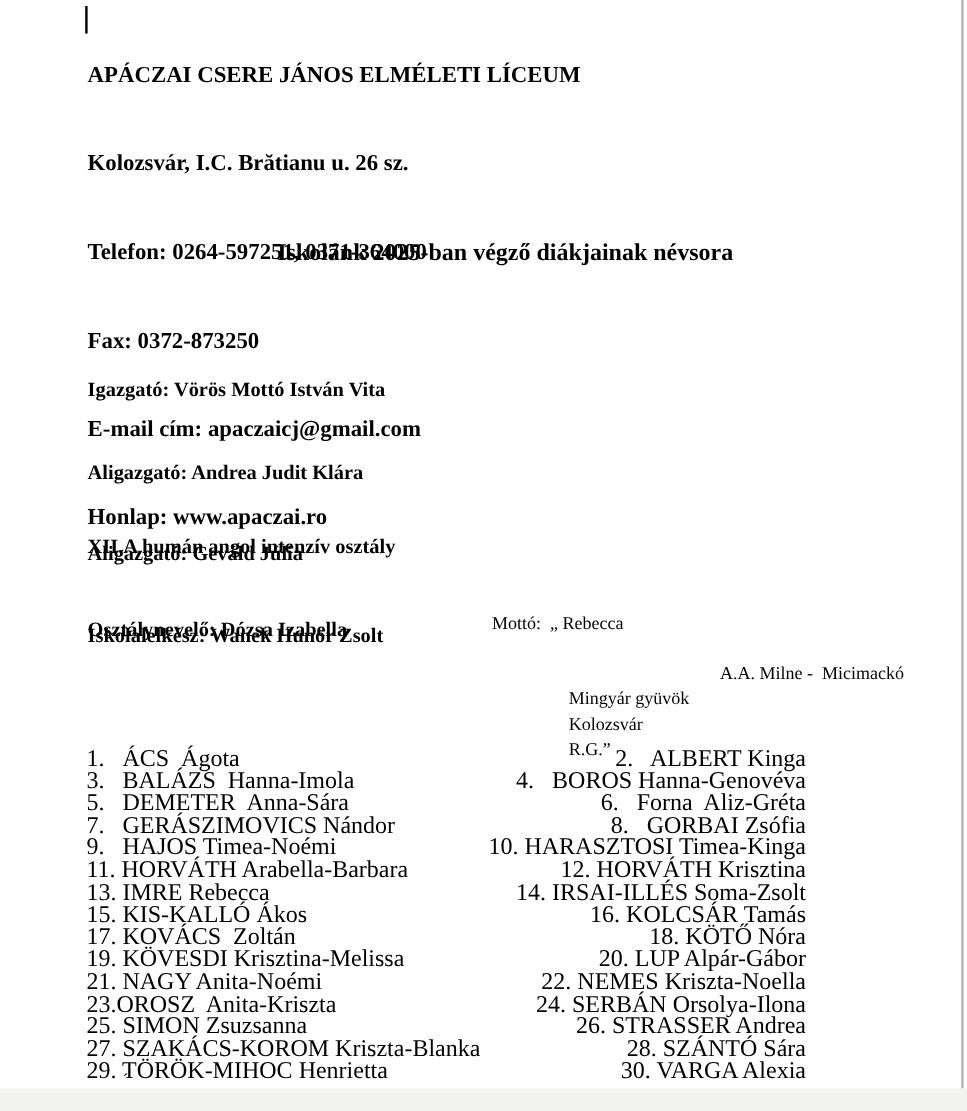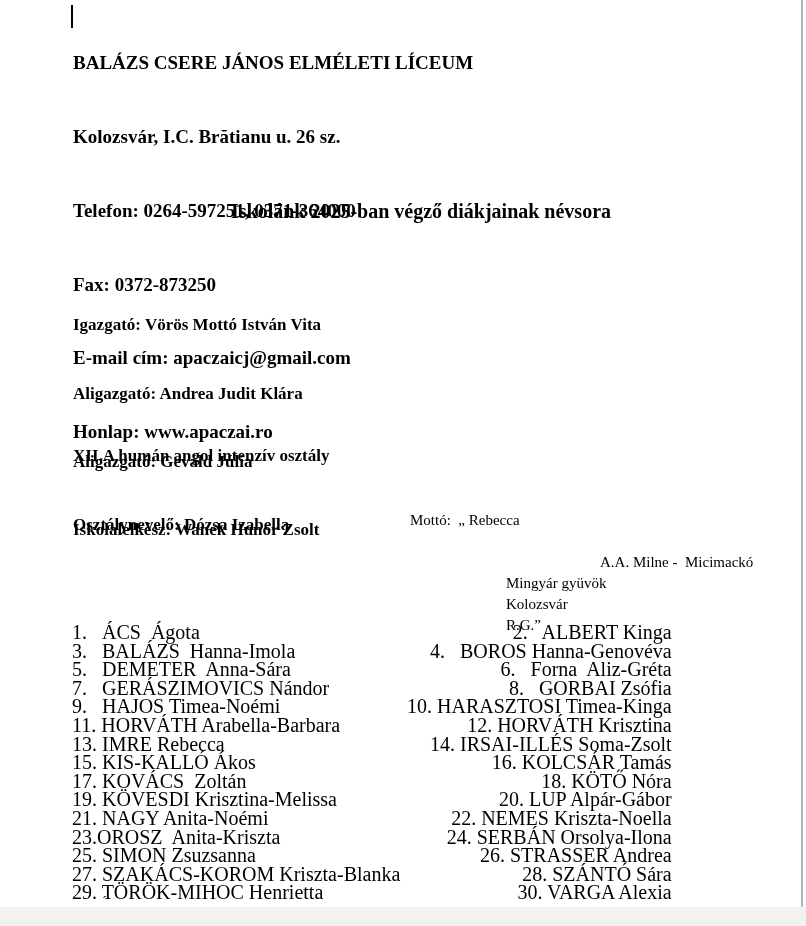--- a/index.html
+++ b/index.html
@@ -38,21 +38,21 @@
   .class-block {
     position:absolute; left:73px; top:398px;
     font-size:17px; font-weight:bold; line-height:23px;
     white-space:pre;
   }
 
   .motto-block {
     position:absolute; left:410px; top:468px;
     font-size:15px; line-height:21px; white-space:pre;
   }
-  .motto-lines { margin-left:96px; }
+  .motto-lines { margin-left:64px; }
 
   .attribution {
     position:absolute; left:600px; top:554px;
     font-size:15px; white-space:pre;
   }
 
   .students-col {
     position:absolute; top:623px;
     font-size:20px; line-height:18.6px; white-space:pre;
   }
@@ -74,21 +74,21 @@
   }
 </style>
 </head>
 <body>
 
 <div class="page">
 
   <div class="text-caret"></div>
 
   <div class="header-block">
-    <div>BALÁZS CSERE JÁNOS ELMÉLETI LÍCEUM</div>
+    <div>APÁCZAI CSERE JÁNOS ELMÉLETI LÍCEUM</div>
     <div>Kolozsvár, I.C. Brătianu u. 26 sz.</div>
     <div>Telefon: 0264-597251, 0371-364000</div>
     <div>Fax: 0372-873250</div>
     <div>E-mail cím: apaczaicj@gmail.com</div>
     <div>Honlap: www.apaczai.ro</div>
   </div>
 
   <div class="doc-title">Iskolánk 2025-ban végző diákjainak névsora</div>
 
   <div class="staff-block">

